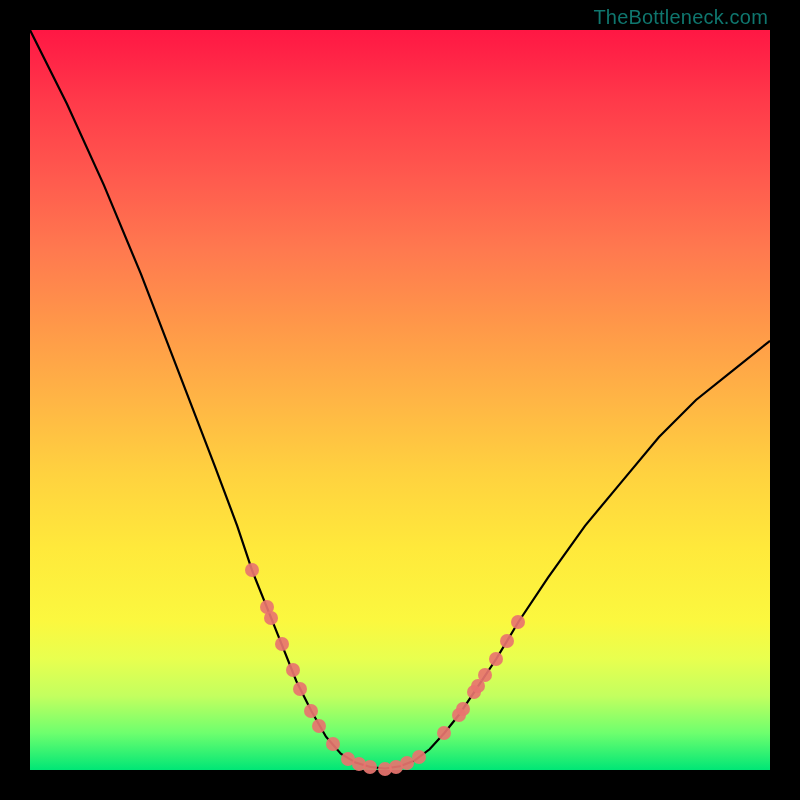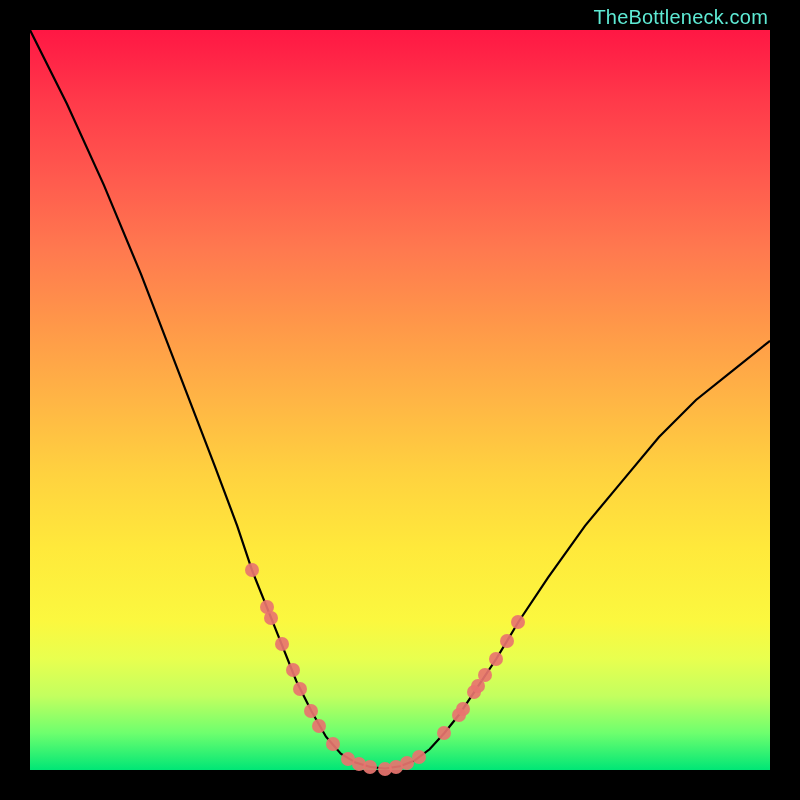--- a/index.html
+++ b/index.html
@@ -34,21 +34,21 @@
       #e8ff4f 85%,
       #c3ff5f 90%,
       #6eff6e 95%,
       #00e676 100%
     );
   }
   .watermark {
     position: absolute;
     top: 6px;
     right: 32px;
-    color: #5eead4;
+    color: #0f766e;
     font-size: 20px;
     font-weight: 500;
     z-index: 10;
     letter-spacing: 0.2px;
   }
   .curve-svg {
     position: absolute;
     inset: 0;
     width: 100%;
     height: 100%;

